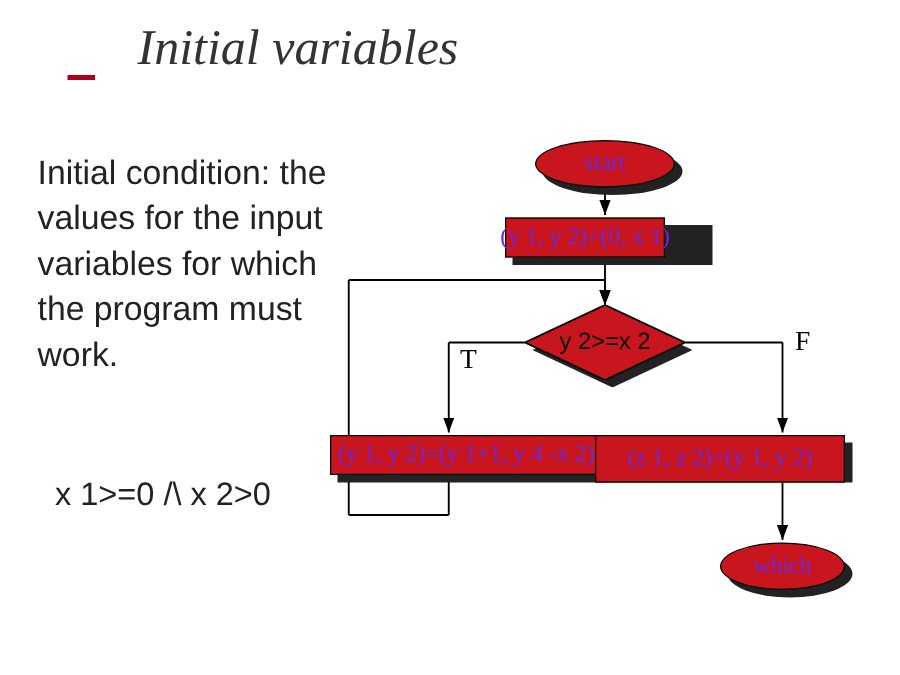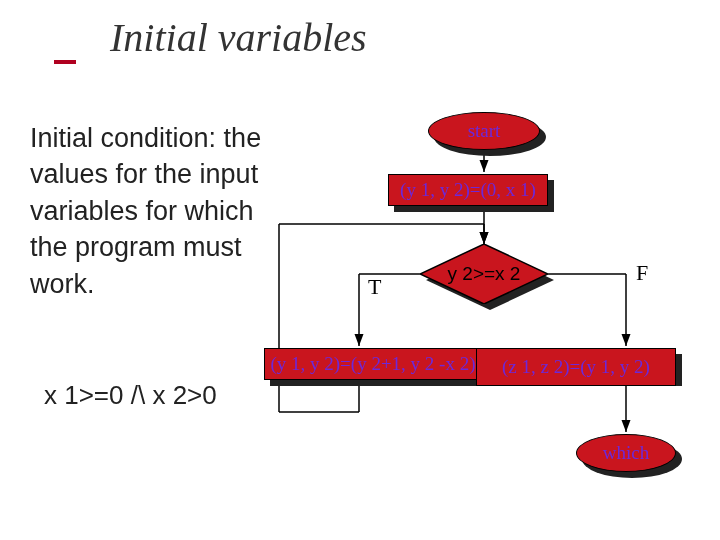--- a/index.html
+++ b/index.html
@@ -165,21 +165,21 @@
 
   <line x1="626" y1="380" x2="626" y2="432" stroke="#000" stroke-width="1.5" marker-end="url(#ah)"></line>
 </svg>
 
 <div class="node" style="left:428px; top:112px; width:112px; height:38px;">
   <div class="shadow ell" style="left:6px; top:6px; width:112px; height:38px;"></div>
   <div class="fill ell"></div>
   <div class="label">start</div>
 </div>
 
-<div class="node" style="left:388px; top:174px; width:160px; height:32px;border-radius:12px;">
+<div class="node" style="left:404px; top:174px; width:128px; height:32px;border-radius:12px;">
   <div class="shadow" style="left:6px; top:6px; width:160px; height:32px;"></div>
   <div class="fill"></div>
   <div class="label">(y 1, y 2)=(0, x 1)</div>
 </div>
 
 <div class="diamond-box" style="left:420px; top:244px; width:128px; height:60px;">
   <div class="diamond-shadow"></div>
   <div class="diamond-fill"></div>
   <div class="diamond-outline">
     <svg viewBox="0 0 128 60" preserveAspectRatio="none">
@@ -187,21 +187,21 @@
     </svg>
   </div>
   <div class="diamond-label">y 2&gt;=x 2</div>
 </div>
 <div class="tf-label" style="left:368px; top:274px;">T</div>
 <div class="tf-label" style="left:636px; top:260px;">F</div>
 
 <div class="node" style="left:264px; top:348px; width:218px; height:32px;">
   <div class="shadow" style="left:6px; top:6px; width:218px; height:32px;"></div>
   <div class="fill"></div>
-  <div class="label">(y 1, y 2)=(y 2+1, y 2 -x 2)</div>
+  <div class="label">(y 1, y 2)=(y 1+1, y 4 -x 2)</div>
 </div>
 
 <div class="node" style="left:476px; top:348px; width:200px; height:38px;">
   <div class="shadow" style="left:6px; top:6px; width:200px; height:32px;"></div>
   <div class="fill"></div>
   <div class="label">(z 1, z 2)=(y 1, y 2)</div>
 </div>
 
 <div class="node" style="left:576px; top:434px; width:100px; height:38px;">
   <div class="shadow ell" style="left:6px; top:6px; width:100px; height:38px;"></div>

